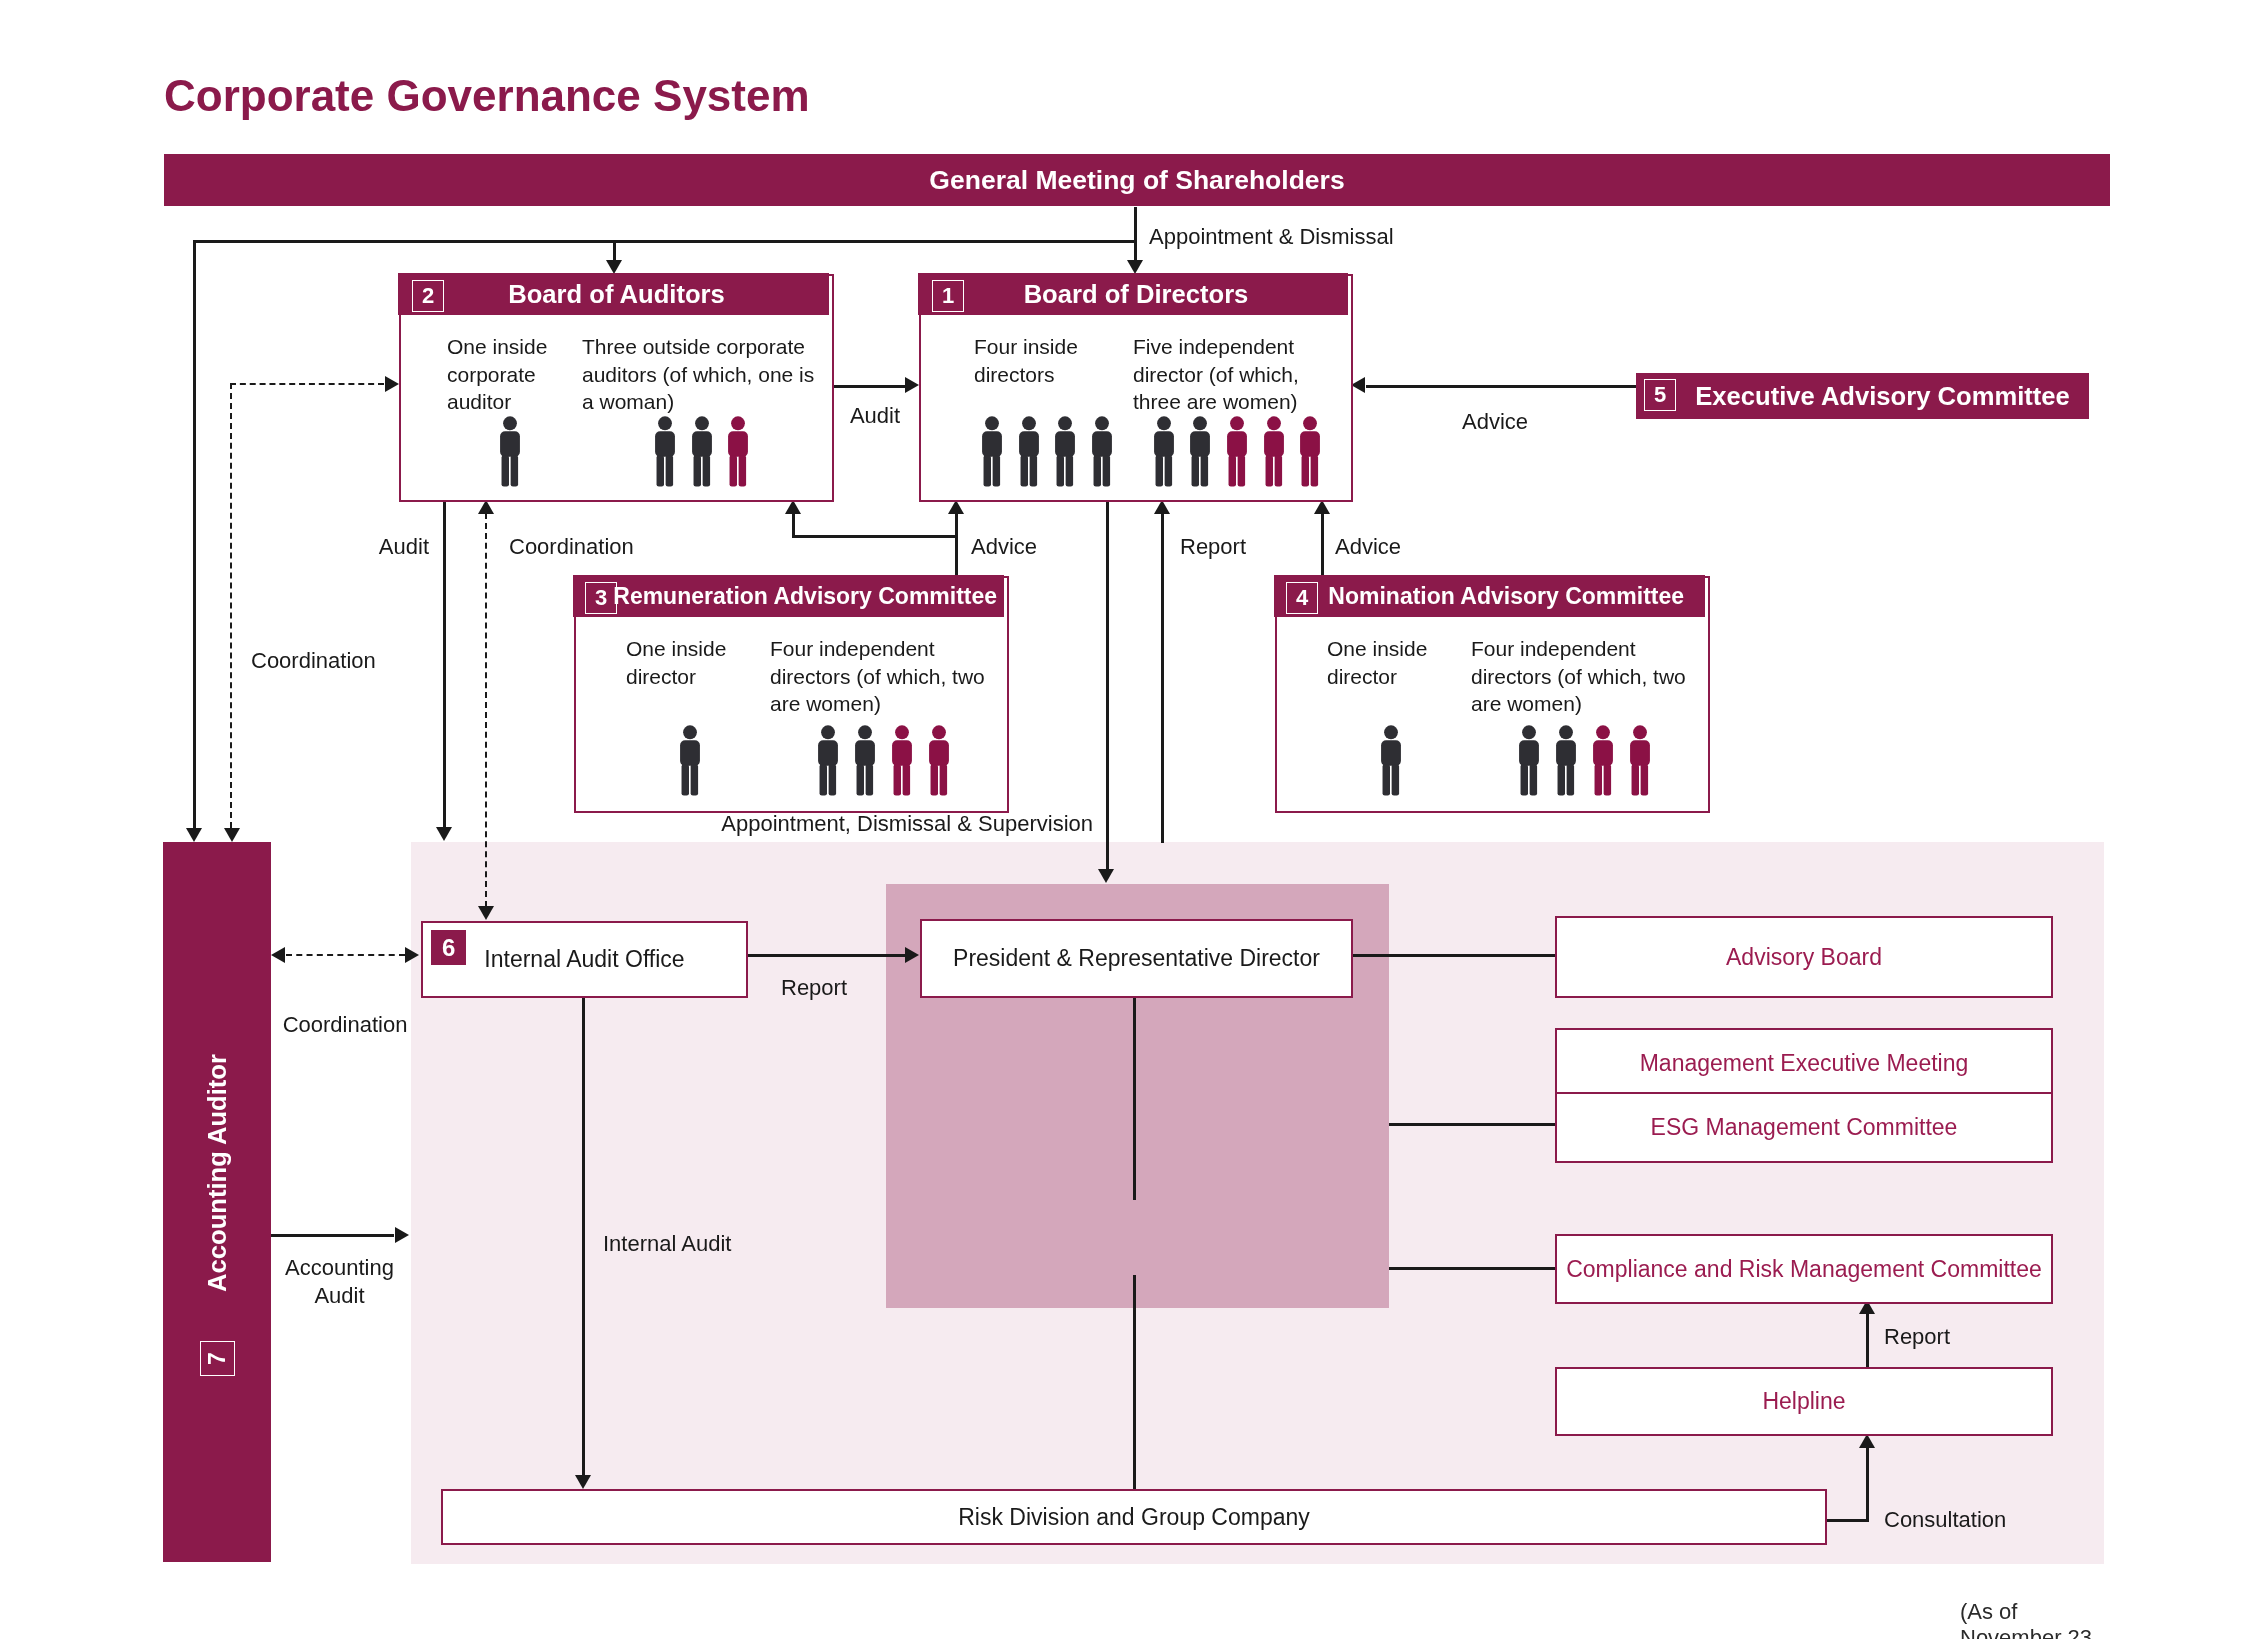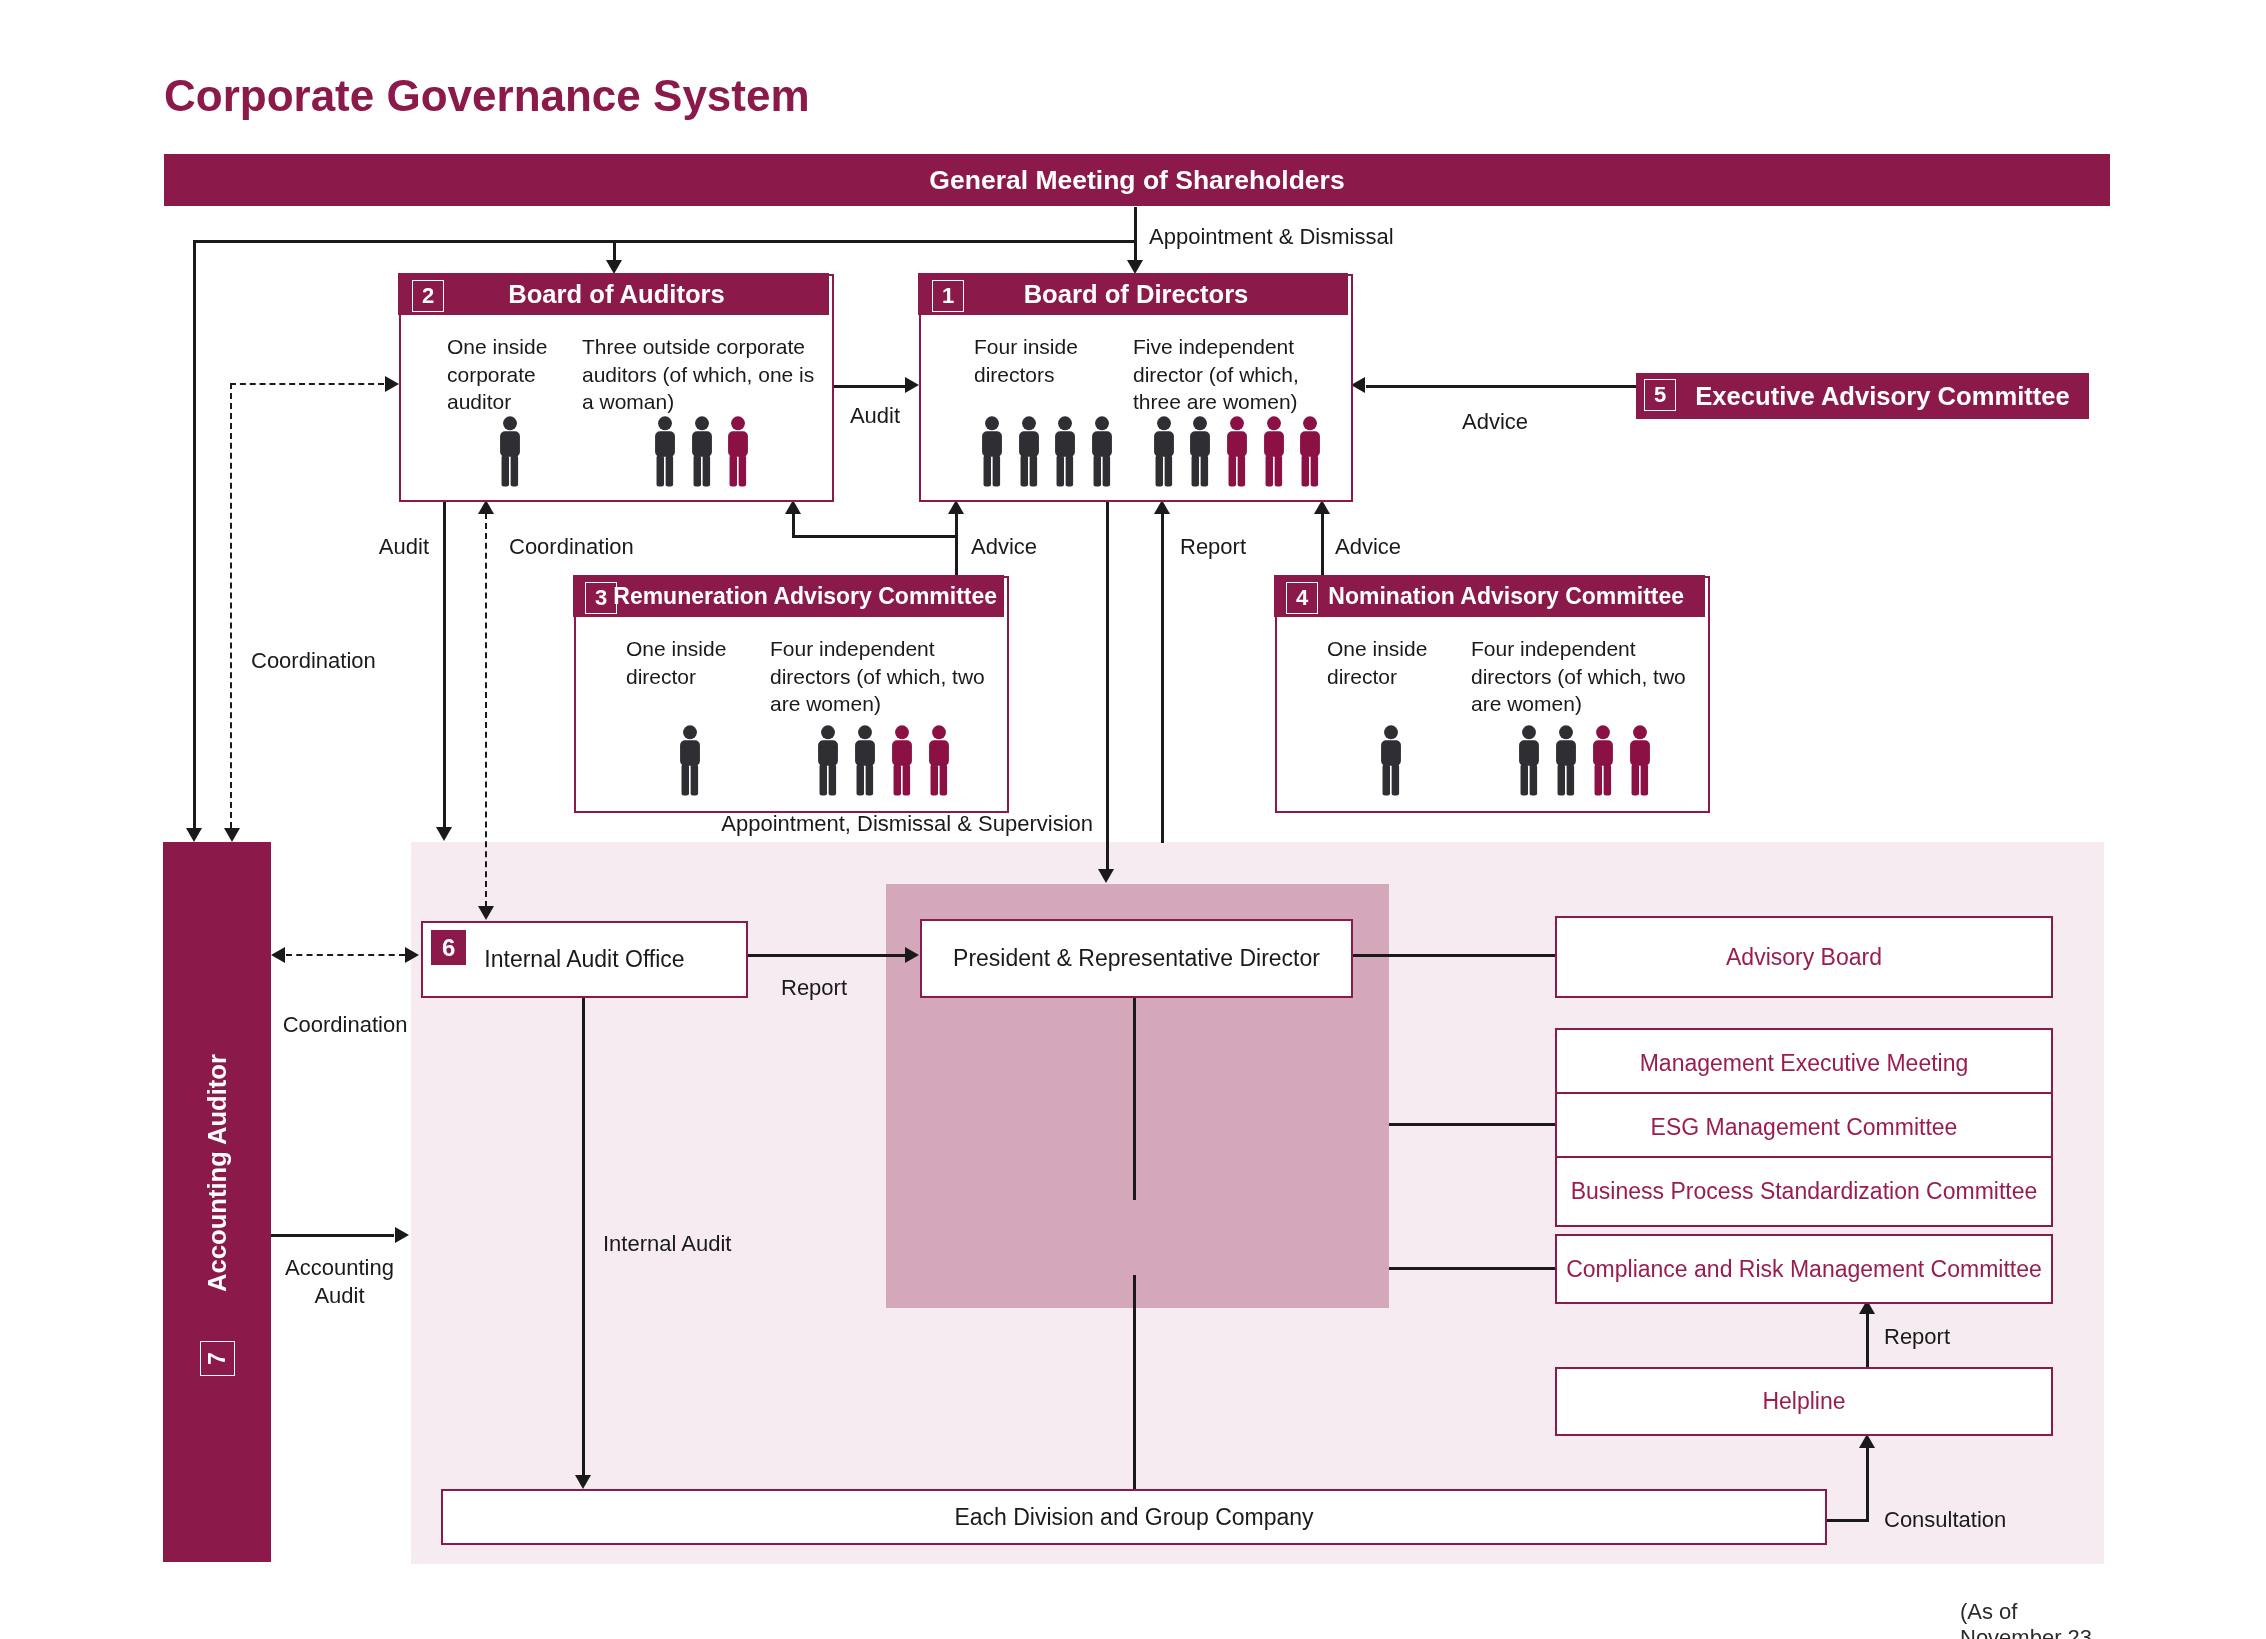--- a/index.html
+++ b/index.html
@@ -426,35 +426,32 @@
 
   <div class="wbox" style="left:421px;top:921px;width:323px;height:73px;">
     <div class="iao-badge">6</div>
     <span>Internal Audit Office</span>
   </div>
 
   <div class="wbox" style="left:920px;top:919px;width:429px;height:75px;">
     <span>President &amp; Representative Director</span>
   </div>
   <div class="wbox" style="left:441px;top:1489px;width:1382px;height:52px;">
-    <span>Each Division and Group Company</span>
+    <span>Risk Division and Group Company</span>
   </div>
 
   <div class="wbox maroon-text" style="left:1555px;top:916px;width:494px;height:78px;">
     <span>Advisory Board</span>
   </div>
   <div class="wbox maroon-text" style="left:1555px;top:1028px;width:494px;height:67px;">
     <span>Management Executive Meeting</span>
   </div>
   <div class="wbox maroon-text" style="left:1555px;top:1092px;width:494px;height:67px;">
     <span>ESG Management Committee</span>
   </div>
-  <div class="wbox maroon-text" style="left:1555px;top:1156px;width:494px;height:67px;">
-    <span>Business Process Standardization Committee</span>
-  </div>
   <div class="wbox maroon-text" style="left:1555px;top:1234px;width:494px;height:66px;">
     <span>Compliance and Risk Management Committee</span>
   </div>
   <div class="wbox maroon-text" style="left:1555px;top:1367px;width:494px;height:65px;text-align:center;">
     <span>Helpline</span>
   </div>
 
   <div class="asof" style="left:2113px;top:1599px;">(As of November 23, 2025)</div>
 
 </div>

